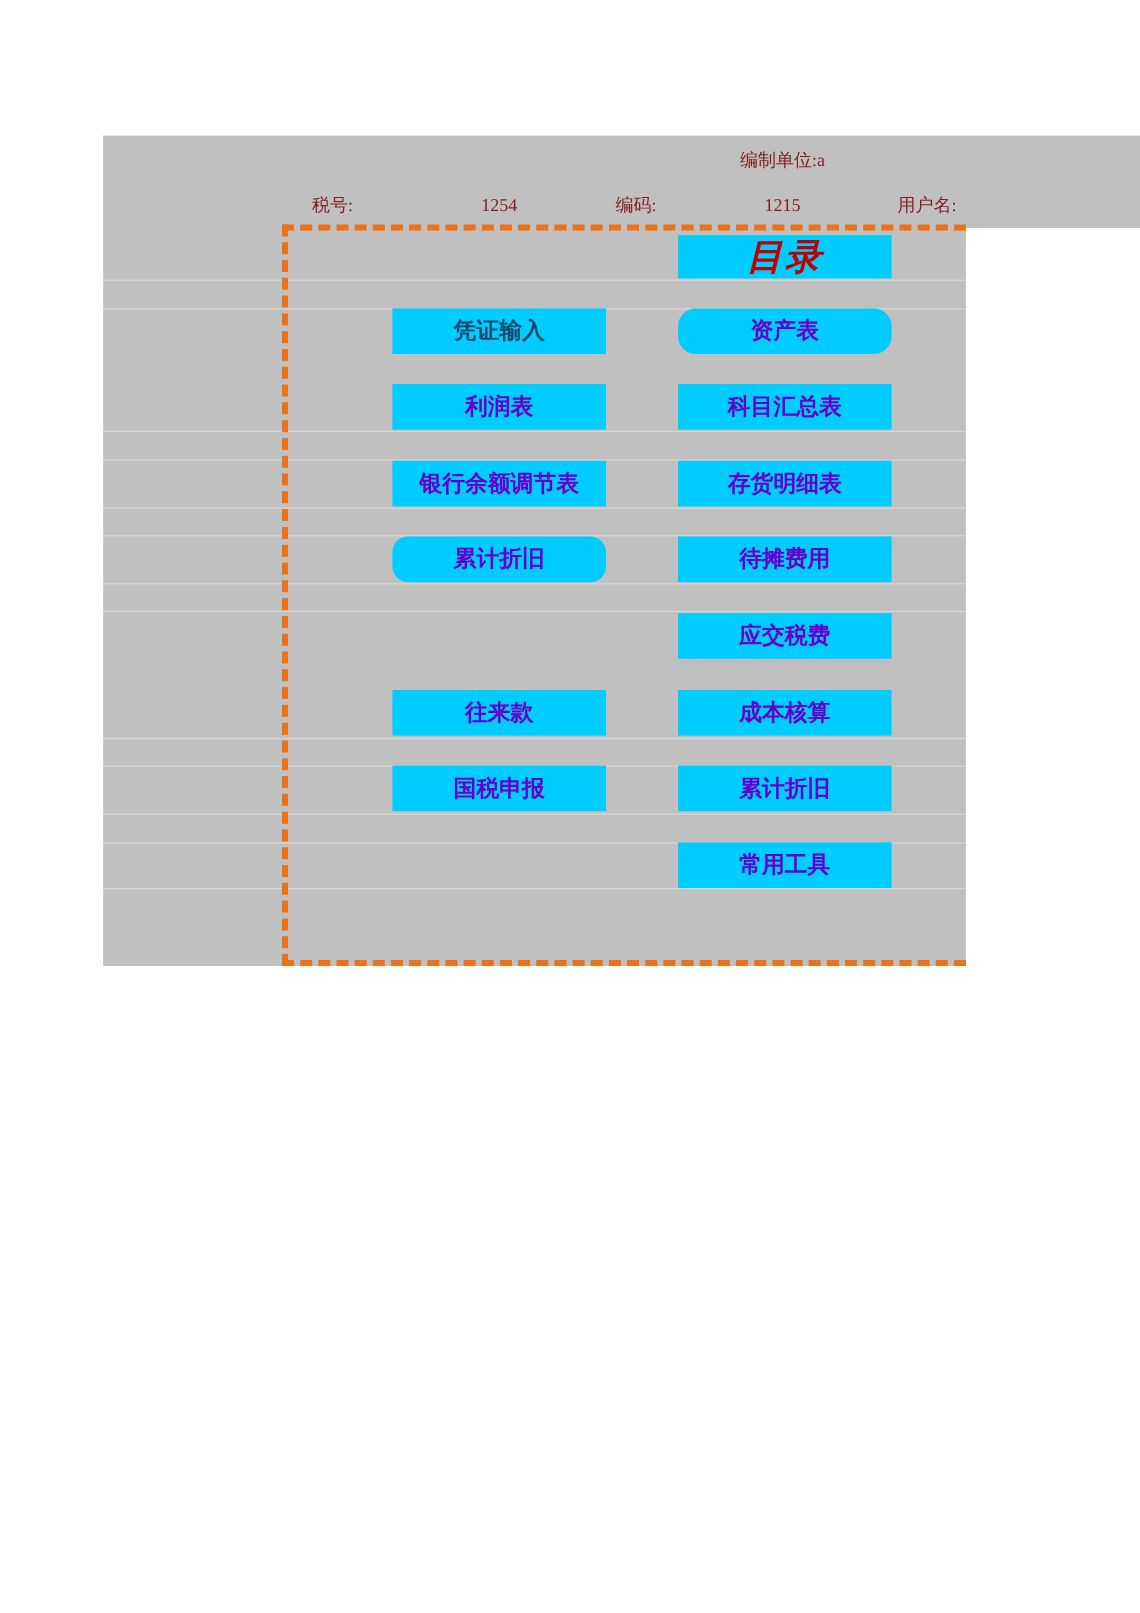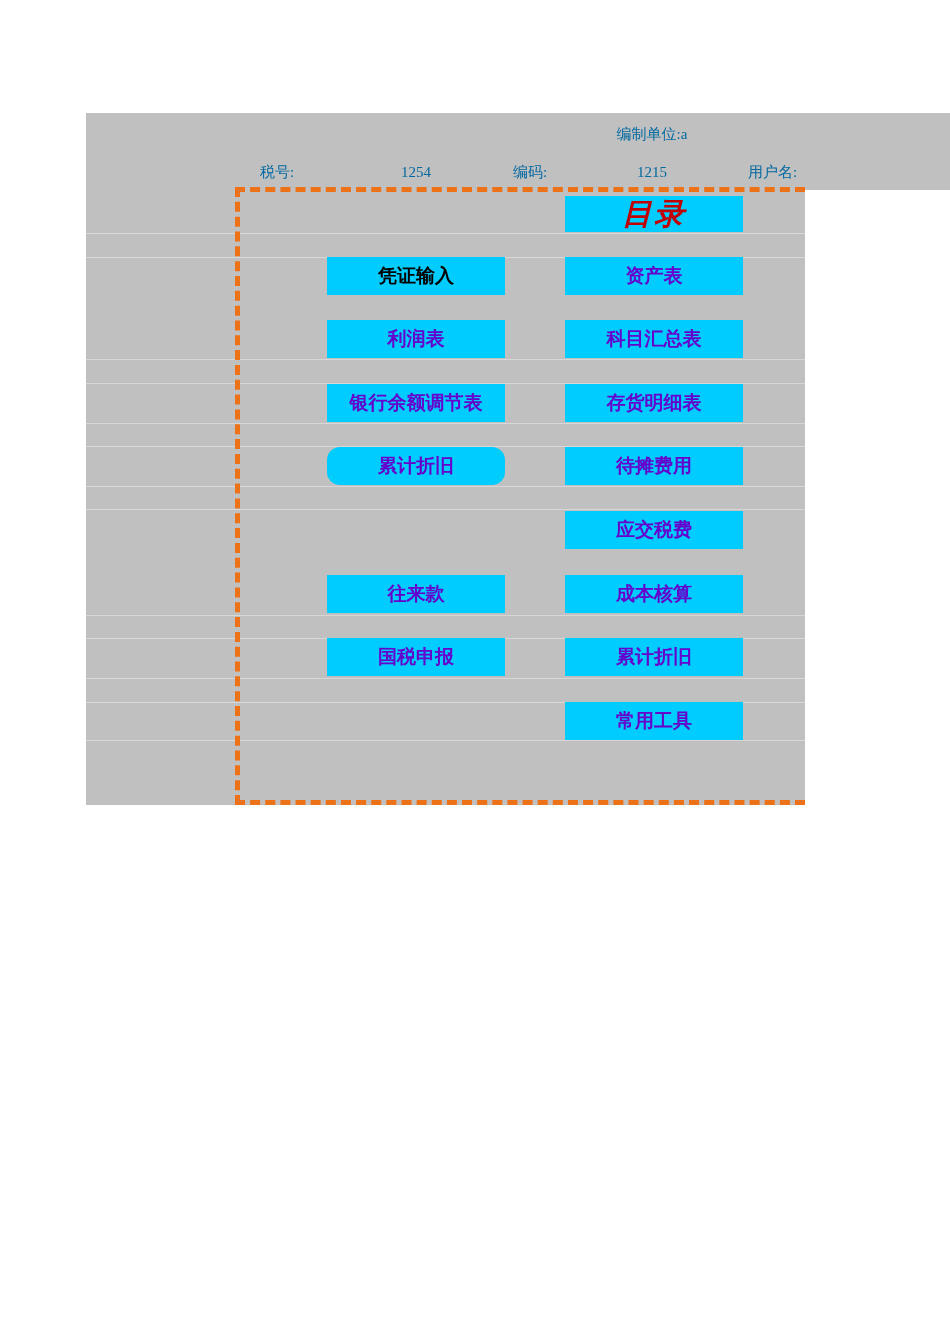--- a/index.html
+++ b/index.html
@@ -23,37 +23,37 @@
   .page-break{
     position:absolute;left:235px;top:187px;width:570px;height:618px;
     box-sizing:border-box;
     border-top:5px dashed #ED7117;
     border-left:5px dashed #ED7117;
     border-bottom:5px dashed #ED7117;
     border-right:none;
   }
   
   .hdr-text{
-    position:absolute;color:#0369a1;font-size:15px;line-height:18px;white-space:nowrap;
+    position:absolute;color:#7f1d1d;font-size:15px;line-height:18px;white-space:nowrap;
   }
   .hdr-center{text-align:center;}
   
   .title-box{
     position:absolute;left:565px;top:196px;width:178px;height:36px;
     background:#00CCFF;display:flex;align-items:center;justify-content:center;
     color:#C00000;font-size:30px;font-weight:bold;letter-spacing:2px;font-style:italic;
   }
   
   .menu-btn{
     position:absolute;width:178px;height:38px;background:#00CCFF;
     display:flex;align-items:center;justify-content:center;
     color:#6600CC;font-size:19px;font-weight:bold;cursor:pointer;
     white-space:nowrap;
   }
-  .menu-btn.fresh{color:#000000;}
+  .menu-btn.fresh{color:#0c4a6e;}
 </style>
 </head>
 <body>
 
 <div class="canvas">
 
   <div class="header-band"></div>
   <div class="sheet-area"></div>
 
   <div id="gridlines">
@@ -83,21 +83,21 @@
 
   <div class="title-box">目录</div>
 
   <div class="menu-btn fresh" style="left:327px;top:257px;">凭证输入</div>
   <div class="menu-btn" style="left:327px;top:320px;">利润表</div>
   <div class="menu-btn" style="left:327px;top:384px;">银行余额调节表</div>
   <div class="menu-btn" style="left:327px;top:447px;border-radius:13px;">累计折旧</div>
   <div class="menu-btn" style="left:327px;top:575px;">往来款</div>
   <div class="menu-btn" style="left:327px;top:638px;">国税申报</div>
 
-  <div class="menu-btn" style="left:565px;top:257px;">资产表</div>
+  <div class="menu-btn" style="left:565px;top:257px;border-radius:15px;">资产表</div>
   <div class="menu-btn" style="left:565px;top:320px;">科目汇总表</div>
   <div class="menu-btn" style="left:565px;top:384px;">存货明细表</div>
   <div class="menu-btn" style="left:565px;top:447px;">待摊费用</div>
   <div class="menu-btn" style="left:565px;top:511px;">应交税费</div>
   <div class="menu-btn" style="left:565px;top:575px;">成本核算</div>
   <div class="menu-btn" style="left:565px;top:638px;">累计折旧</div>
   <div class="menu-btn" style="left:565px;top:702px;">常用工具</div>
 
 </div>
 

